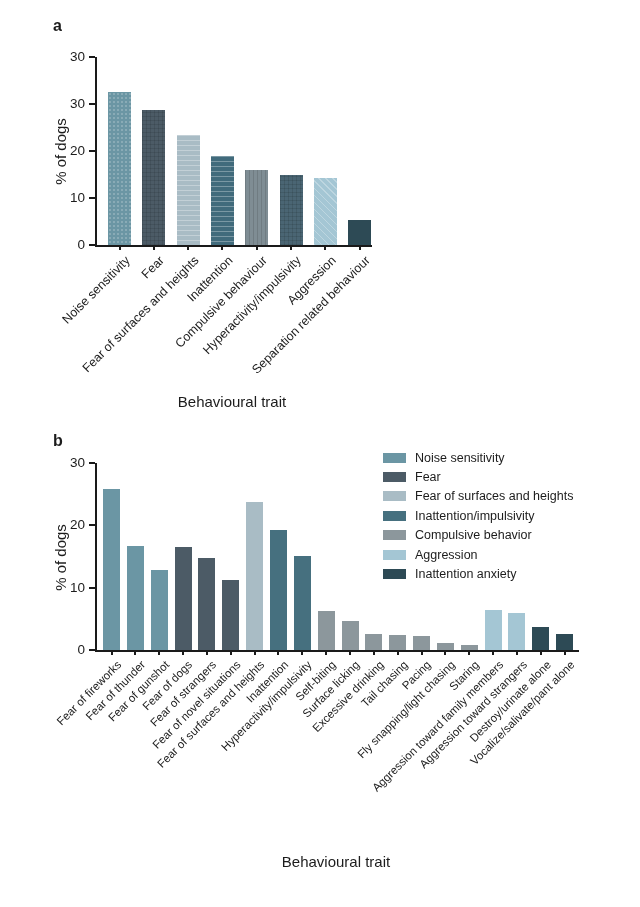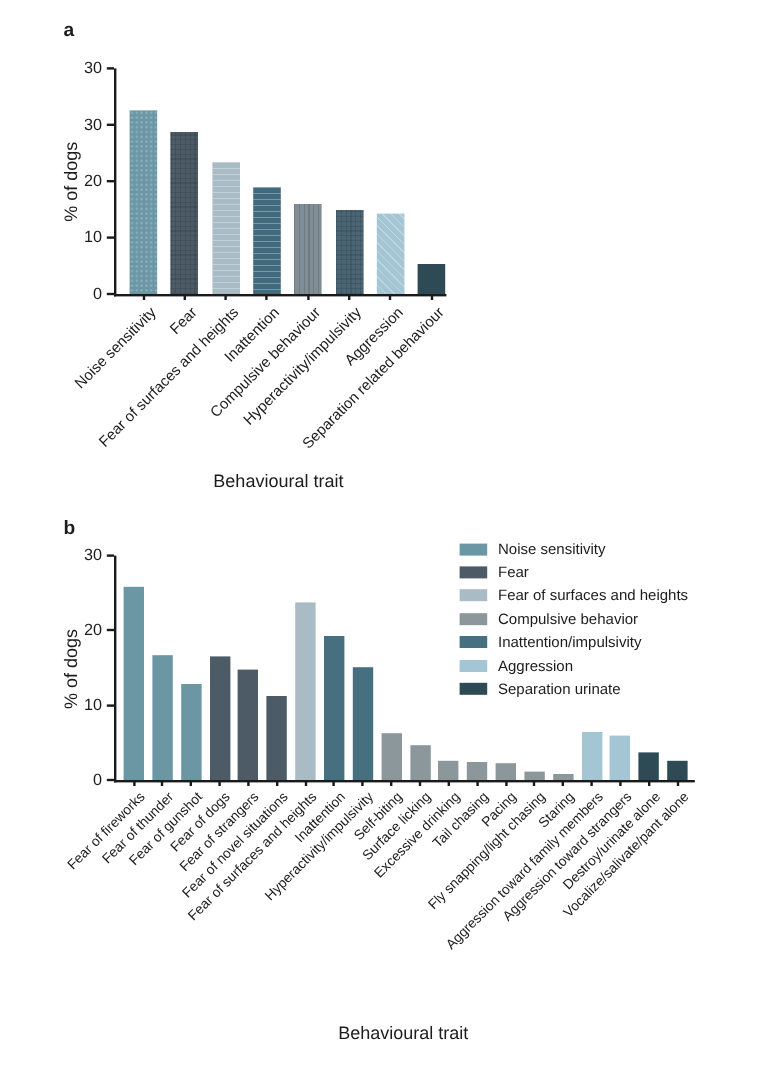--- a/index.html
+++ b/index.html
@@ -168,31 +168,31 @@
       </div>
       <div class="legend-row">
         <div class="legend-swatch" style="background-color: rgb(76, 91, 102);"></div>
         <div class="legend-label">Fear</div>
       </div>
       <div class="legend-row">
         <div class="legend-swatch" style="background-color: rgb(169, 188, 197);"></div>
         <div class="legend-label">Fear of surfaces and heights</div>
       </div>
       <div class="legend-row">
+        <div class="legend-swatch" style="background-color: rgb(70, 112, 127);"></div>
+        <div class="legend-label">Inattention/impulsivity</div>
+      </div>
+      <div class="legend-row">
         <div class="legend-swatch" style="background-color: rgb(140, 151, 156);"></div>
         <div class="legend-label">Compulsive behavior</div>
-      </div>
-      <div class="legend-row">
-        <div class="legend-swatch" style="background-color: rgb(70, 112, 127);"></div>
-        <div class="legend-label">Inattention/impulsivity</div>
       </div>
       <div class="legend-row">
         <div class="legend-swatch" style="background-color: rgb(164, 198, 212);"></div>
         <div class="legend-label">Aggression</div>
       </div>
       <div class="legend-row">
         <div class="legend-swatch" style="background-color: rgb(45, 74, 85);"></div>
-        <div class="legend-label">Separation urinate</div>
+        <div class="legend-label">Inattention anxiety</div>
       </div>
     </div>
   <div class="axis-title-x" style="left:256px;top:853px;width:160px;">Behavioural trait</div>
 
 </div>
 
 </body></html>

